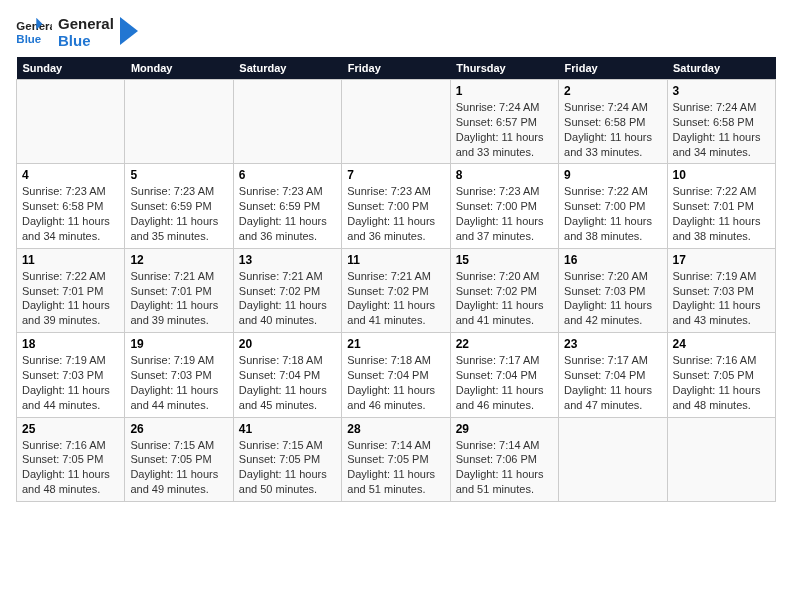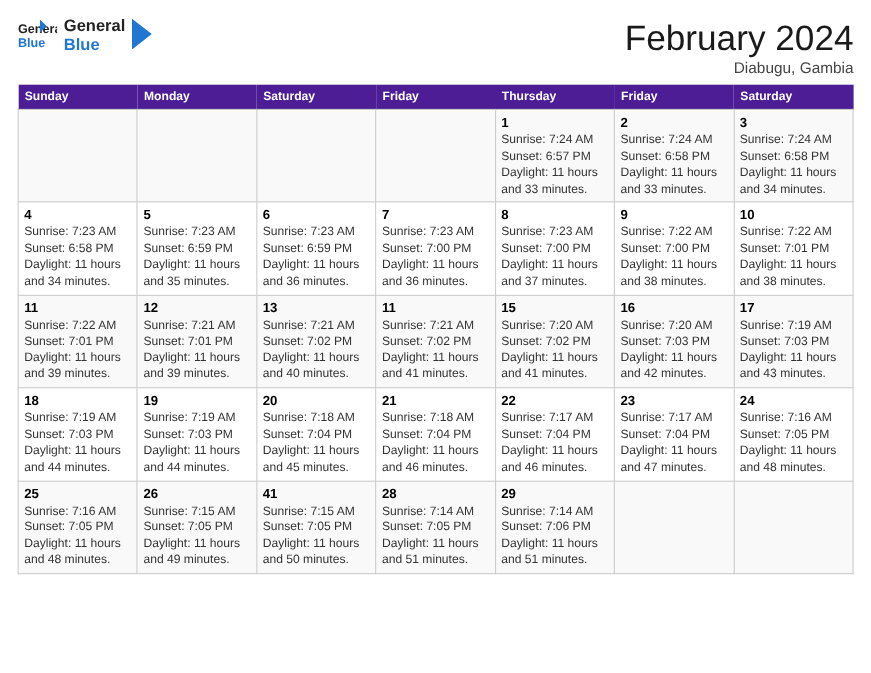--- a/index.html
+++ b/index.html
@@ -36,21 +36,21 @@
     .location {
       font-size: 14px;
       color: #444;
     }
     table {
       width: 100%;
       border-collapse: collapse;
       font-size: 10.5px;
     }
     thead th {
-      background: #4c1d95;
+      background: #0f172a;
       color: #fff;
       text-align: left;
       padding: 5px 6px;
       font-size: 11px;
       font-weight: 600;
     }
     tbody td {
       border: 1px solid #ccc;
       vertical-align: top;
       padding: 4px 5px;
@@ -90,24 +90,20 @@
       <polygon points="36,2 44,10 36,18" fill="#2176d2" transform="translate(-8, -2) scale(0.85)"></polygon>
     </svg>
     <div style="display:flex;flex-direction:column;margin-left:2px;">
       <span style="font-size:15px;font-weight:bold;color:#222;line-height:1.1;">General</span>
       <span style="font-size:15px;font-weight:bold;color:#2176d2;line-height:1.1;">Blue</span>
     </div>
     <svg width="18" height="28" viewBox="0 0 18 28" style="margin-left:2px;margin-top:-4px;">
       <polygon points="0,0 18,14 0,28" fill="#2176d2"></polygon>
     </svg>
   </div>
-  <div class="title-block">
-    <div class="month-year">February 2024</div>
-    <div class="location">Diabugu, Gambia</div>
-  </div>
 </div>
 
 <table>
   <thead>
     <tr>
       <th>Sunday</th>
       <th>Monday</th>
       <th>Saturday</th>
       <th>Friday</th>
       <th>Thursday</th>

